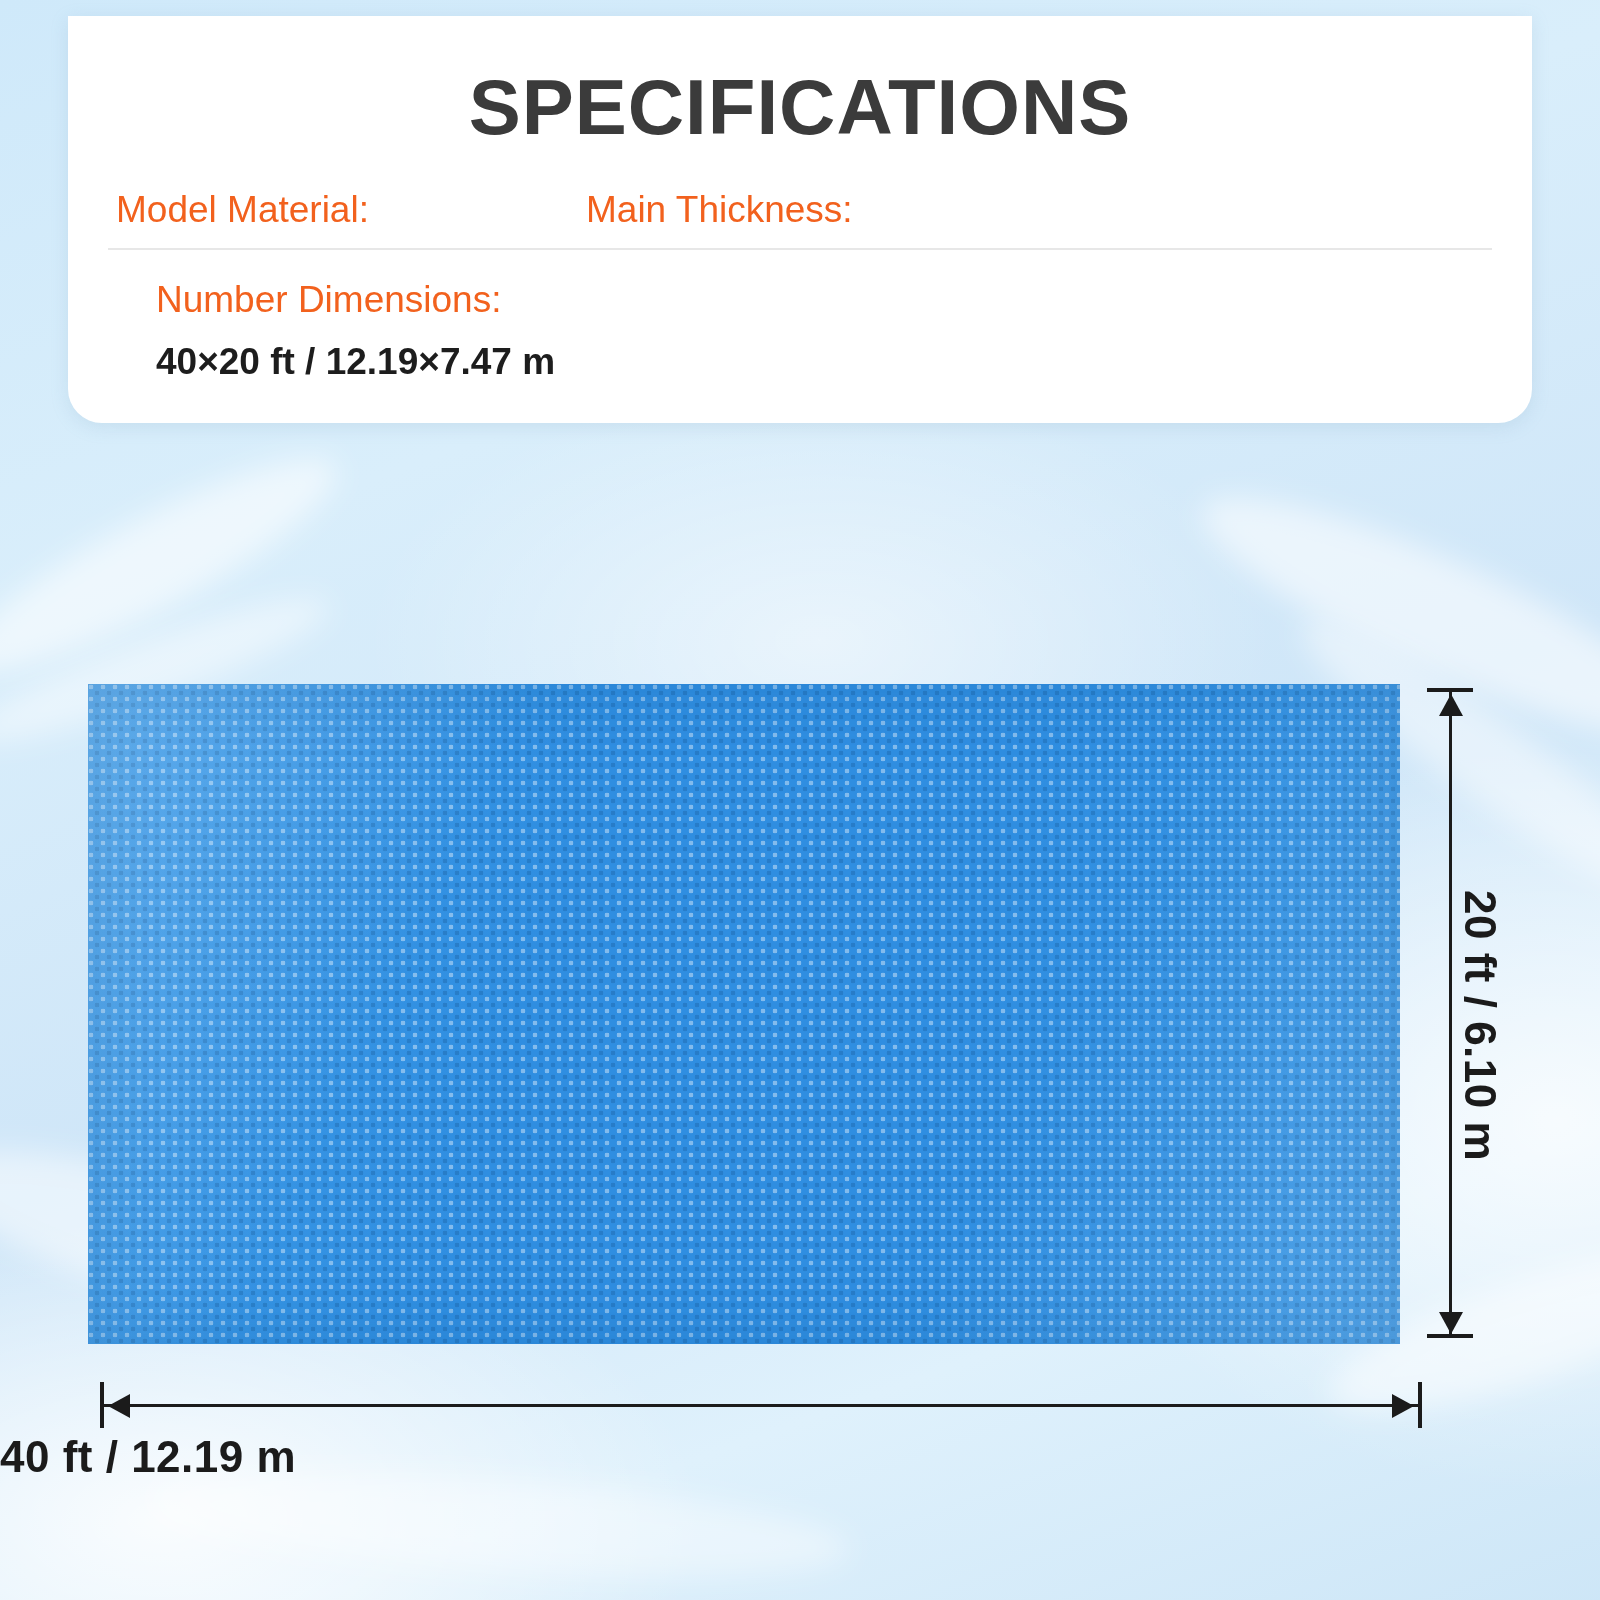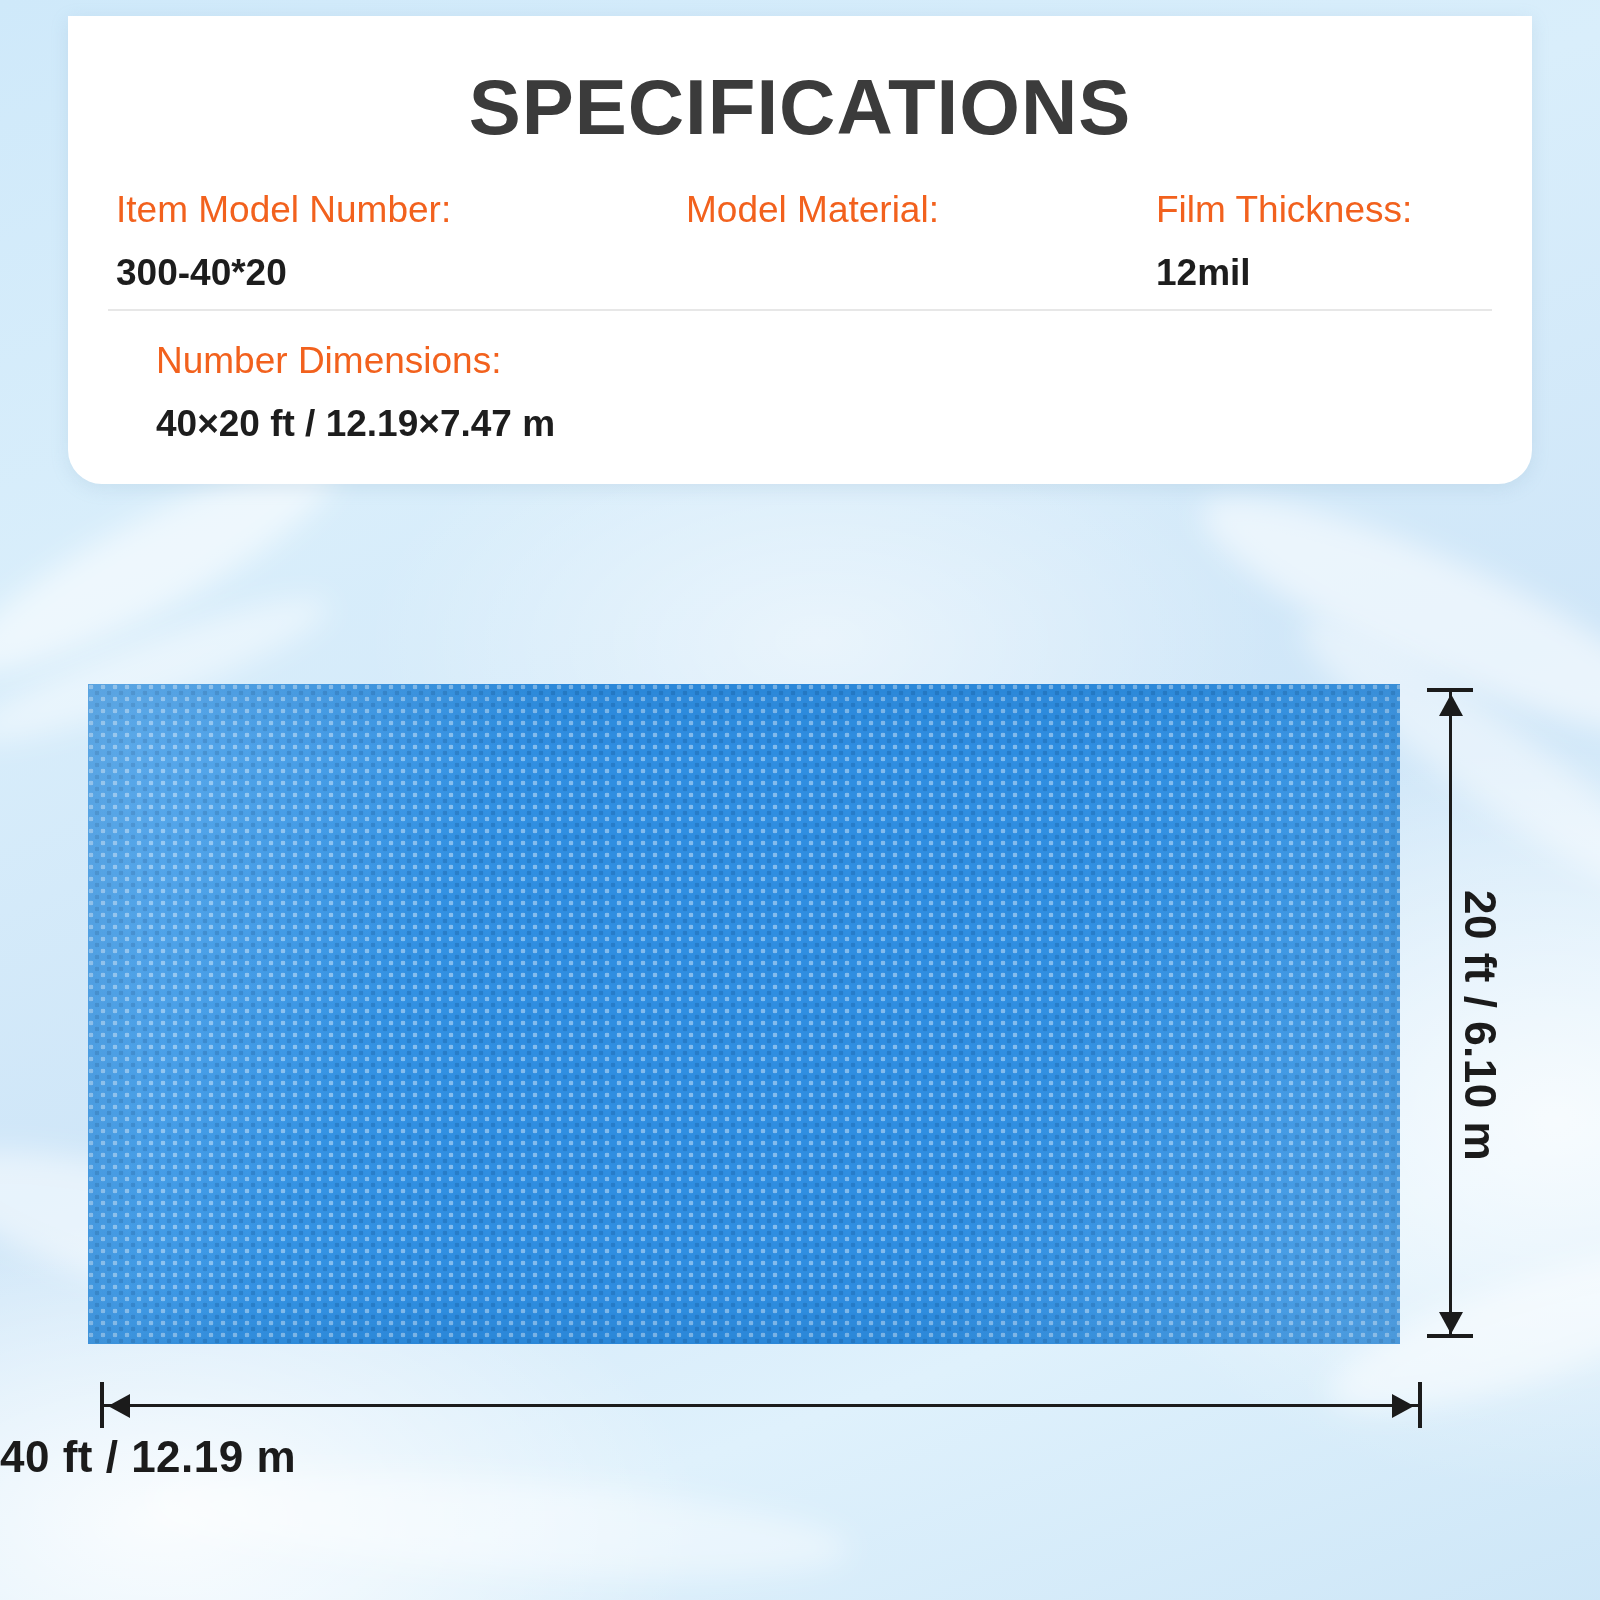--- a/index.html
+++ b/index.html
@@ -193,30 +193,25 @@
   <div class="caustic c4"></div>
   <div class="caustic c5"></div>
   <div class="caustic c6"></div>
   <div class="caustic c7"></div>
   <div class="caustic c8"></div>
 
   <div id="spec-card">
     <div id="spec-title">SPECIFICATIONS</div>
 
     <div class="spec-row" id="row-1">
-      <div class="spec-cell c-1">
-        <div class="spec-label">Item Model Number:</div>
-        <div class="spec-value">300-40*20</div>
-      </div>
       <div class="spec-cell c-2">
         <div class="spec-label">Model Material:</div>
       </div>
       <div class="spec-cell c-3">
-        <div class="spec-label">Film Thickness:</div>
-        <div class="spec-value">12mil</div>
+        <div class="spec-label">Main Thickness:</div>
       </div>
     </div>
 
     <div class="spec-row bordered" id="row-2">
       <div class="spec-cell c-1">
         <div class="spec-label">Number Dimensions:</div>
         <div class="spec-value">40×20 ft / 12.19×7.47 m</div>
       </div>
     </div>
   </div>

